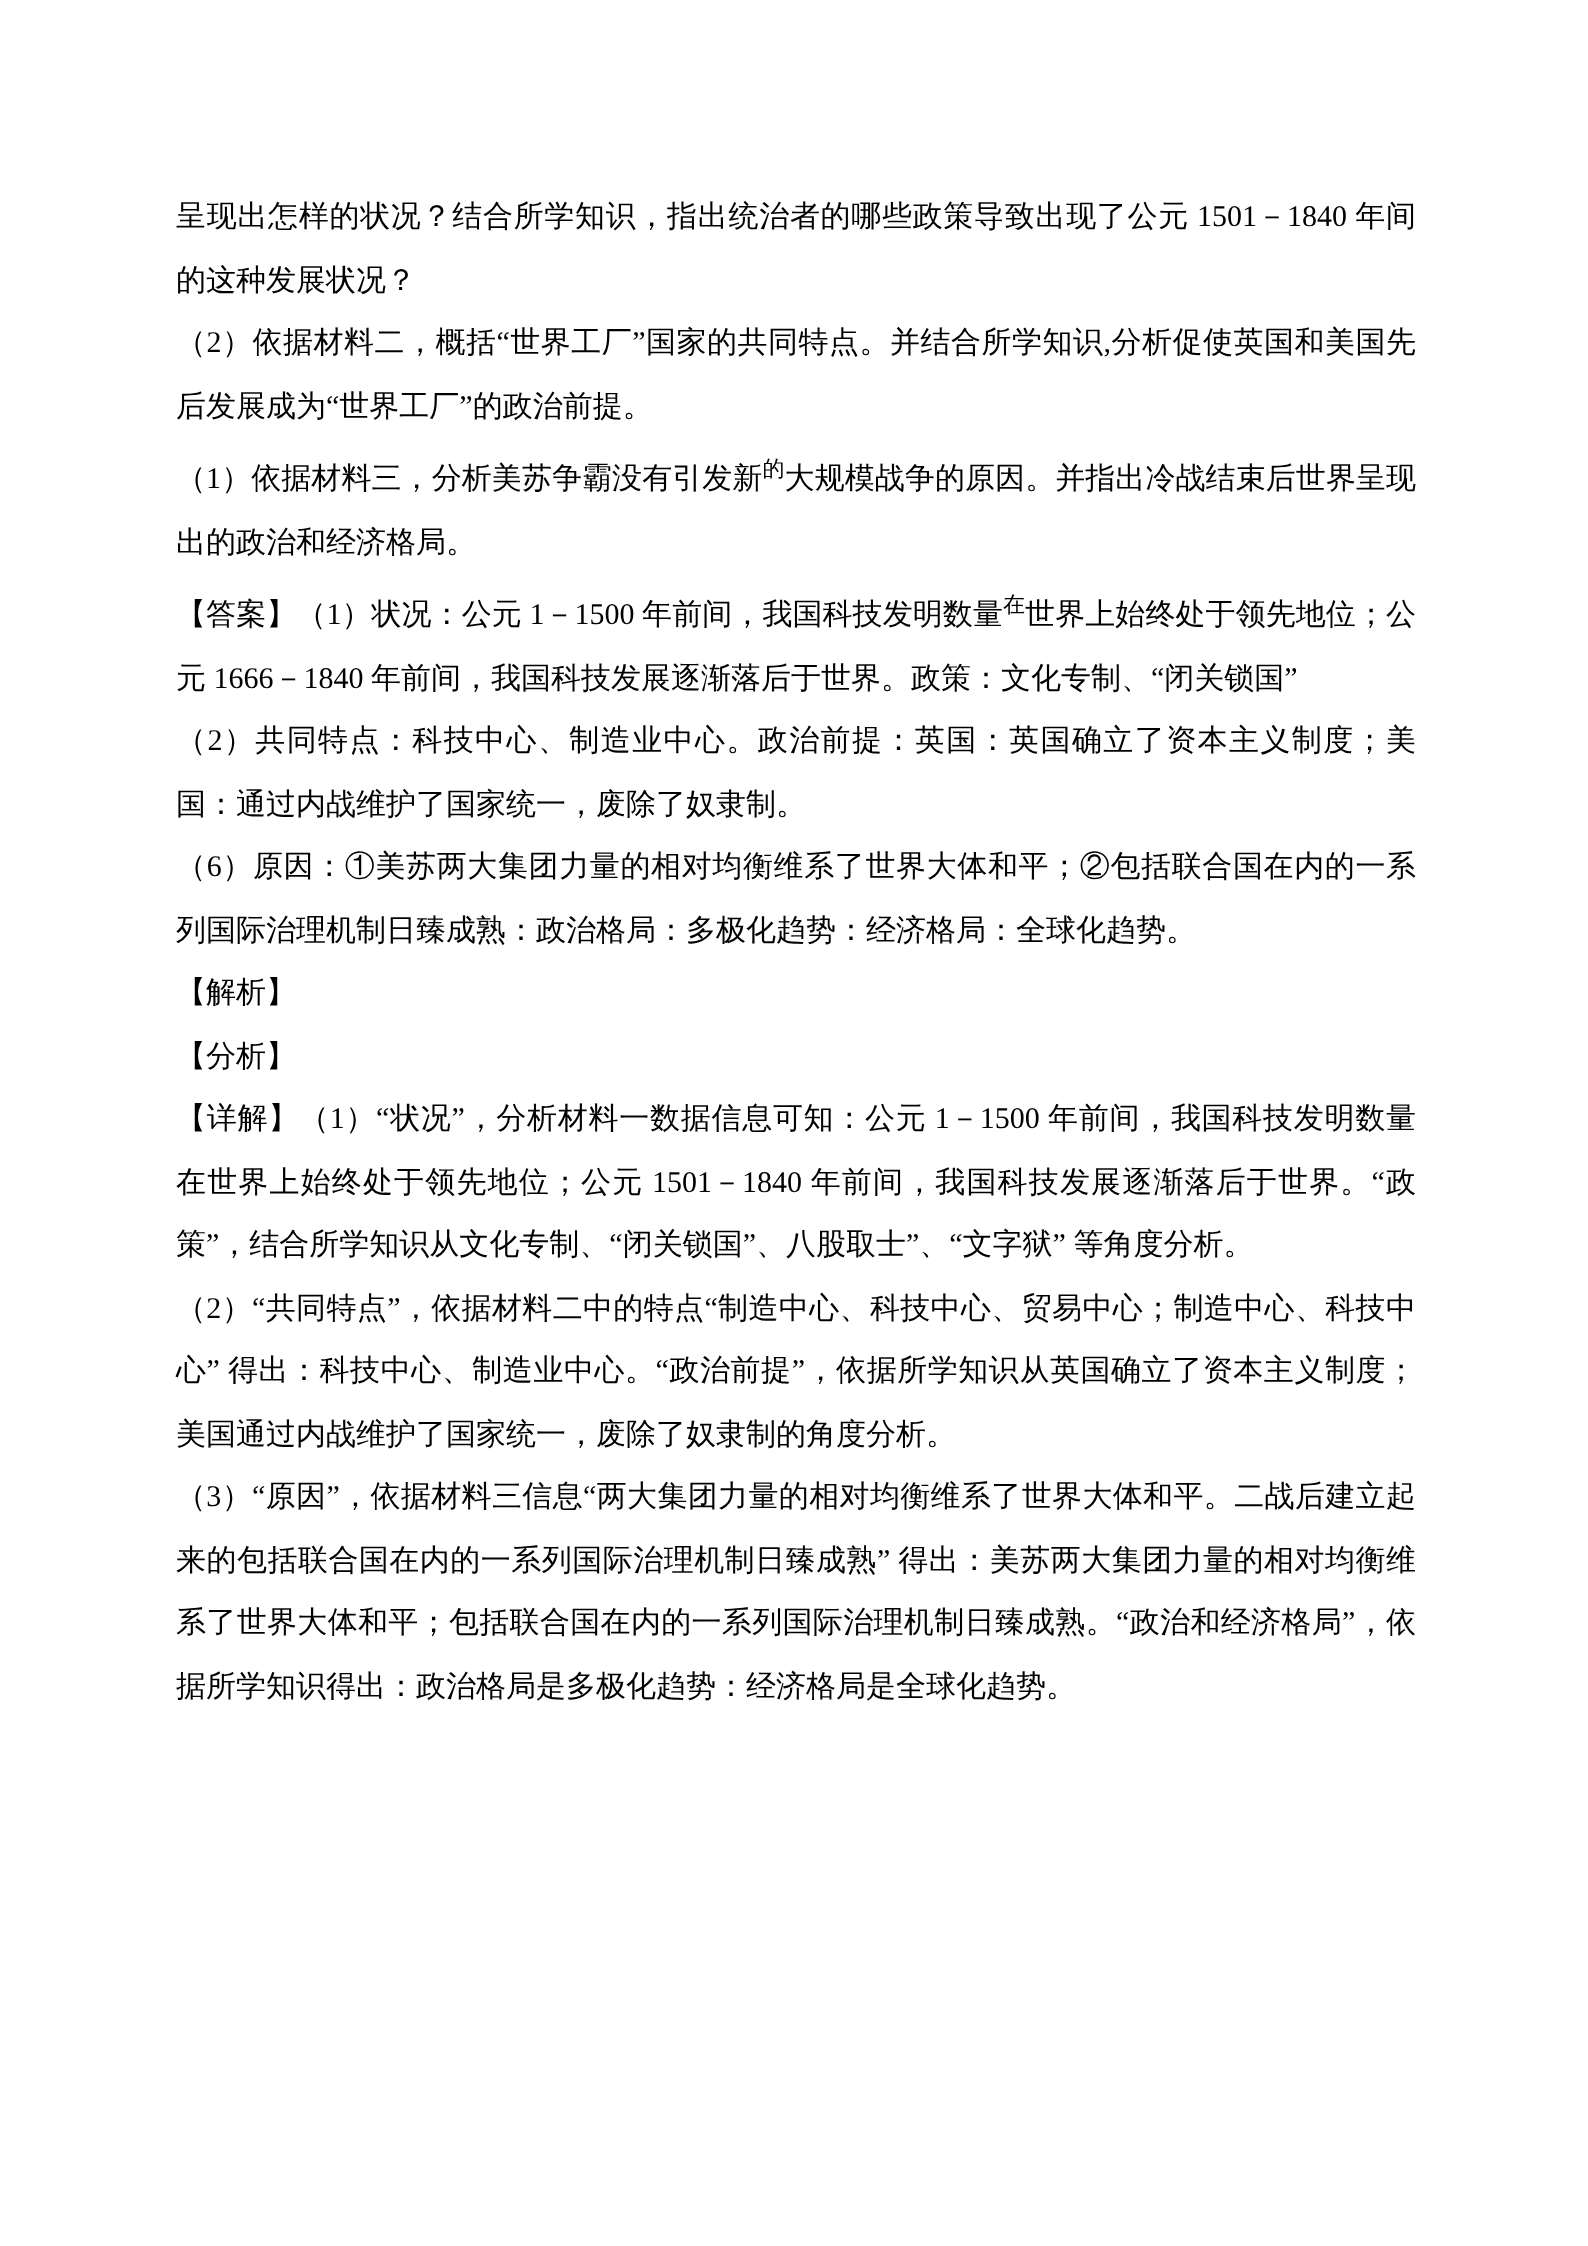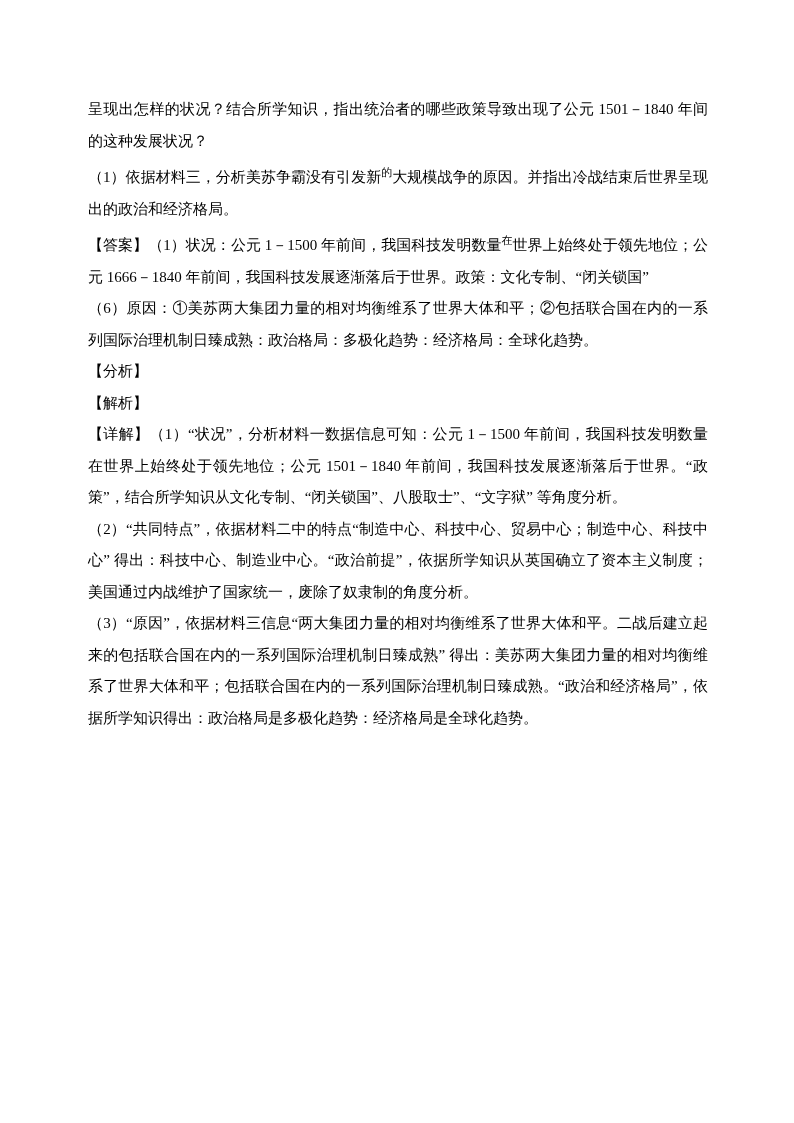--- a/index.html
+++ b/index.html
@@ -33,21 +33,23 @@
   }
   .indent {
     text-indent: 47px;
   }
 </style>
 </head>
 <body>
 
 <div class="page">
   <p><span>呈现出怎样的状况？结合所学知识，指出统治者的哪些政策导致出现了公元 1501－1840 年间的这种发展状况？</span></p>
+  <p><span>（2）依据材料二，概括“世界工厂”国家的共同特点。并结合所学知识,分析促使英国和美国先后发展成为“世界工厂”的政治前提。</span></p>
   <p><span>（1）依据材料三，分析美苏争霸没有引发新</span><span class="sup">的</span><span>大规模战争的原因。并指出冷战结束后世界呈现出的政治和经济格局。</span></p>
   <p><span>【答案】（1）状况：公元 1－1500 年前间，我国科技发明数量</span><span class="sup">在</span><span>世界上始终处于领先地位；公元 1666－1840 年前间，我国科技发展逐渐落后于世界。政策：文化专制、“闭关锁国”</span></p>
+  <p><span>（2）共同特点：科技中心、制造业中心。政治前提：英国：英国确立了资本主义制度；美国：通过内战维护了国家统一，废除了奴隶制。</span></p>
   <p><span>（6）原因：①美苏两大集团力量的相对均衡维系了世界大体和平；②包括联合国在内的一系列国际治理机制日臻成熟：政治格局：多极化趋势：经济格局：全球化趋势。</span></p>
+  <p><span>【解析】</span></p>
   <p><span>【分析】</span></p>
-  <p><span>【解析】</span></p>
   <p><span>【详解】（1）“状况”，分析材料一数据信息可知：公元 1－1500 年前间，我国科技发明数量在世界上始终处于领先地位；公元 1501－1840 年前间，我国科技发展逐渐落后于世界。“政策”，结合所学知识从文化专制、“闭关锁国”、八股取士”、“文字狱” 等角度分析。</span></p>
   <p><span>（2）“共同特点”，依据材料二中的特点“制造中心、科技中心、贸易中心；制造中心、科技中心” 得出：科技中心、制造业中心。“政治前提”，依据所学知识从英国确立了资本主义制度；美国通过内战维护了国家统一，废除了奴隶制的角度分析。</span></p>
   <p><span>（3）“原因”，依据材料三信息“两大集团力量的相对均衡维系了世界大体和平。二战后建立起来的包括联合国在内的一系列国际治理机制日臻成熟” 得出：美苏两大集团力量的相对均衡维系了世界大体和平；包括联合国在内的一系列国际治理机制日臻成熟。“政治和经济格局”，依据所学知识得出：政治格局是多极化趋势：经济格局是全球化趋势。</span></p>
 </div>
 
 </body></html>

